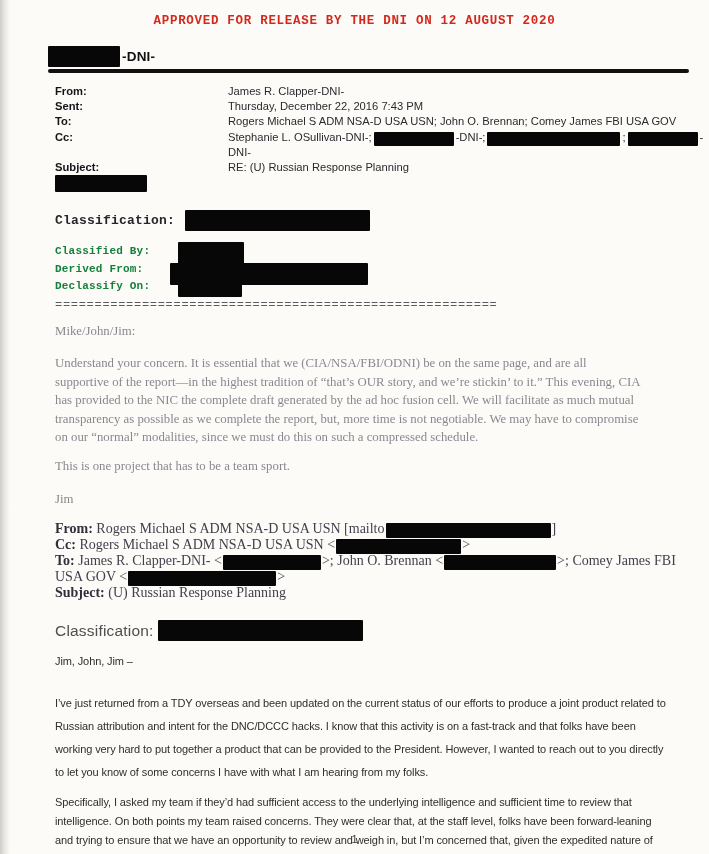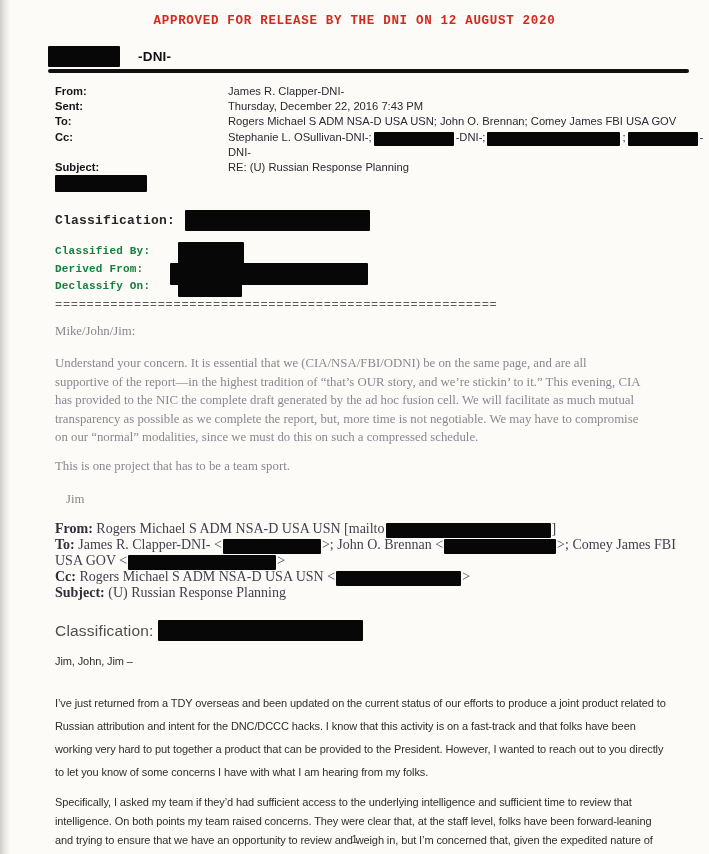--- a/index.html
+++ b/index.html
@@ -23,21 +23,21 @@
     position:absolute;top:14px;left:0;right:0;
     text-align:center;
     font-family:"Liberation Mono",monospace;
     font-weight:bold;font-size:12.5px;letter-spacing:0.7px;
     color:#d3291d;
   }
   
   .letterhead{position:absolute;top:46px;left:48px;display:flex;align-items:center;}
   .redact{background:#070707;display:inline-block;border-radius:1px;}
   .lh-redact{width:72px;height:21px;}
-  .lh-text{font-weight:bold;font-size:13.5px;color:#111114;margin-left:18px;letter-spacing:.2px;}
+  .lh-text{font-weight:bold;font-size:13.5px;color:#111114;margin-left:2px;letter-spacing:.2px;}
   .rule{position:absolute;top:69px;left:48px;width:641px;height:4px;background:#101010;border-radius:2px;}
   
   .email1{position:absolute;top:84px;left:55px;width:635px;font-size:11.2px;line-height:15.2px;color:#2a2a30;}
   .email1 .row{display:flex;}
   .email1 .lbl{width:173px;flex:0 0 173px;font-weight:bold;color:#141418;}
   .email1 .val{flex:1;}
   .inline-redact{vertical-align:middle;margin:0 2px -2px 2px;}
   .r-cc1{width:80px;height:14px;}
   .r-cc2{width:133px;height:14px;}
   .r-cc3{width:70px;height:14px;}
@@ -52,21 +52,21 @@
     position:absolute;top:298px;left:55px;width:460px;
     font-family:"Liberation Mono",monospace;font-size:12px;letter-spacing:.7px;
     color:#5c5c60;white-space:nowrap;overflow:hidden;
   }
   
   .body1{position:absolute;top:322px;left:55px;width:585px;
     font-family:"Liberation Serif",serif;font-size:12.8px;line-height:18.4px;color:#8b8791;}
   .body1 p{margin:0;}
   .body1 .p1{margin-top:14px;}
   .body1 .p2{margin-top:11px;}
-  .body1 .sig{margin-top:14px;margin-left:11px;}
+  .body1 .sig{margin-top:14px;}
   
   .email2{position:absolute;top:521px;left:55px;width:622px;
     font-family:"Liberation Serif",serif;font-size:14px;line-height:15.9px;color:#413f4b;}
   .email2 b{color:#312f3b;}
   .e2-redact{vertical-align:middle;margin:0 1px -2px 1px;height:15px;}
   .r-e2from{width:165px;}
   .r-e2to1{width:98px;}
   .r-e2to2{width:112px;}
   .r-e2to3{width:148px;}
   .r-e2cc{width:125px;}
@@ -148,26 +148,26 @@
     <p class="p2">This is one project that has to be a team sport.</p>
     <p class="sig">Jim</p>
   </div>
 
   <div class="email2">
     <div>
       <b>From:</b>
       <span>Rogers Michael S ADM NSA-D USA USN [mailto</span><span class="redact e2-redact r-e2from"></span><span>]</span>
     </div>
     <div>
+      <b>Cc:</b>
+      <span>Rogers Michael S ADM NSA-D USA USN &lt;</span><span class="redact e2-redact r-e2cc"></span><span>&gt;</span>
+    </div>
+    <div>
       <b>To:</b>
       <span>James R. Clapper-DNI- &lt;</span><span class="redact e2-redact r-e2to1"></span><span>&gt;; John O. Brennan &lt;</span><span class="redact e2-redact r-e2to2"></span><span>&gt;; Comey James FBI USA GOV &lt;</span><span class="redact e2-redact r-e2to3"></span><span>&gt;</span>
-    </div>
-    <div>
-      <b>Cc:</b>
-      <span>Rogers Michael S ADM NSA-D USA USN &lt;</span><span class="redact e2-redact r-e2cc"></span><span>&gt;</span>
     </div>
     <div>
       <b>Subject:</b>
       <span>(U) Russian Response Planning</span>
     </div>
   </div>
 
   <div class="class2">
     <span>Classification:</span>
     <span class="redact r-class2"></span>

